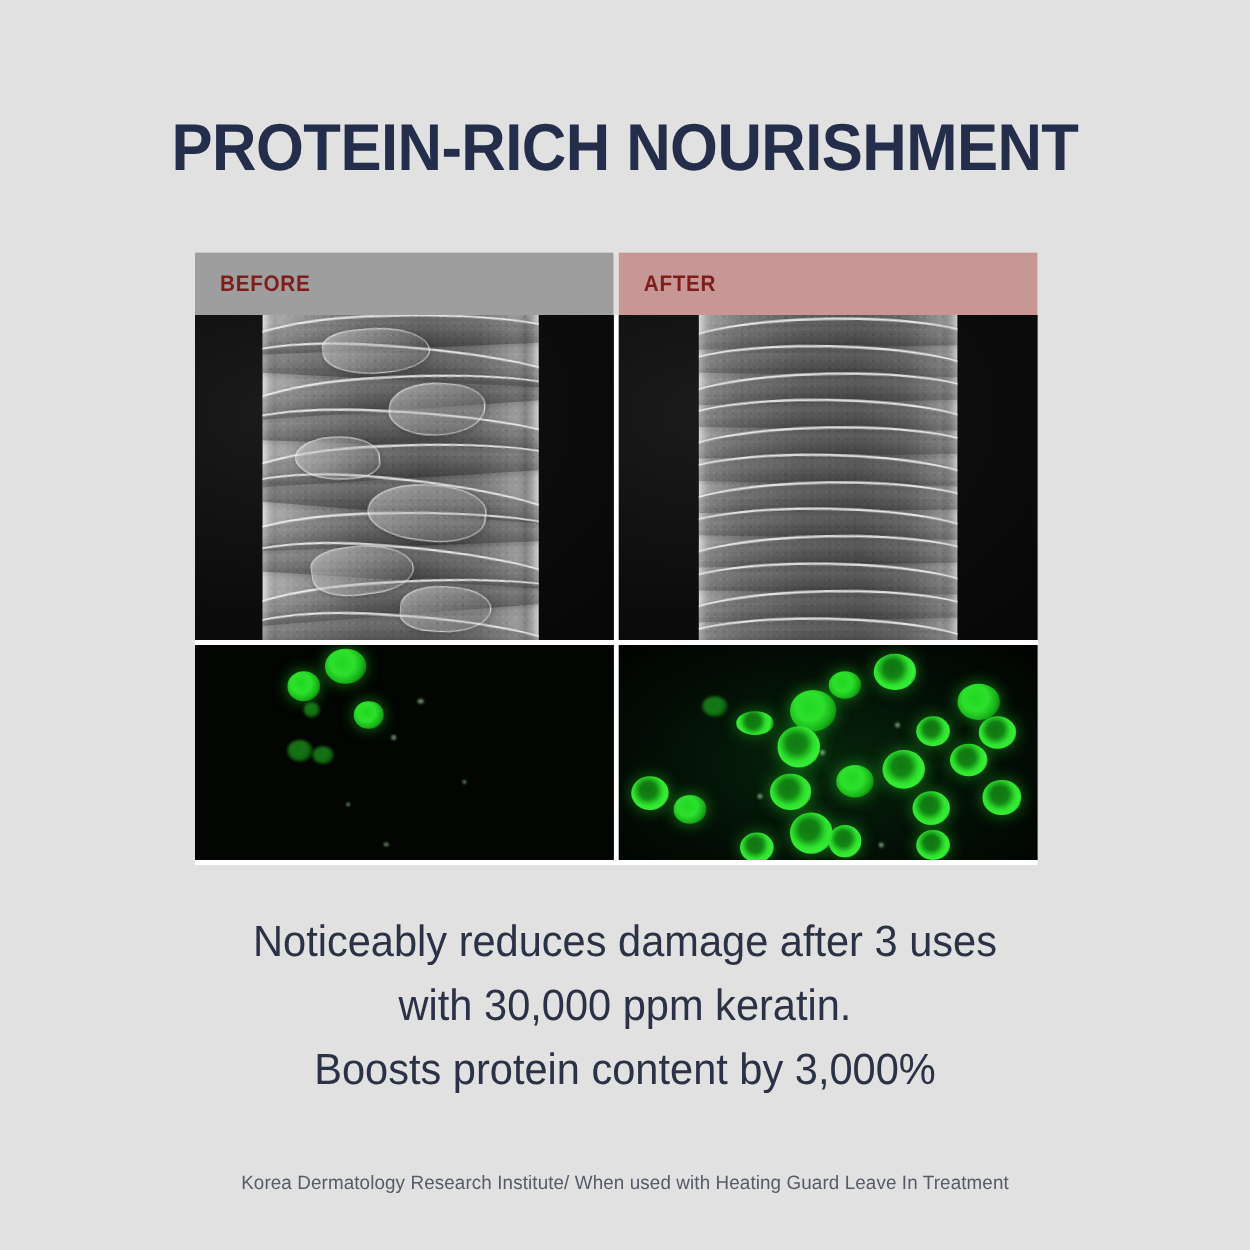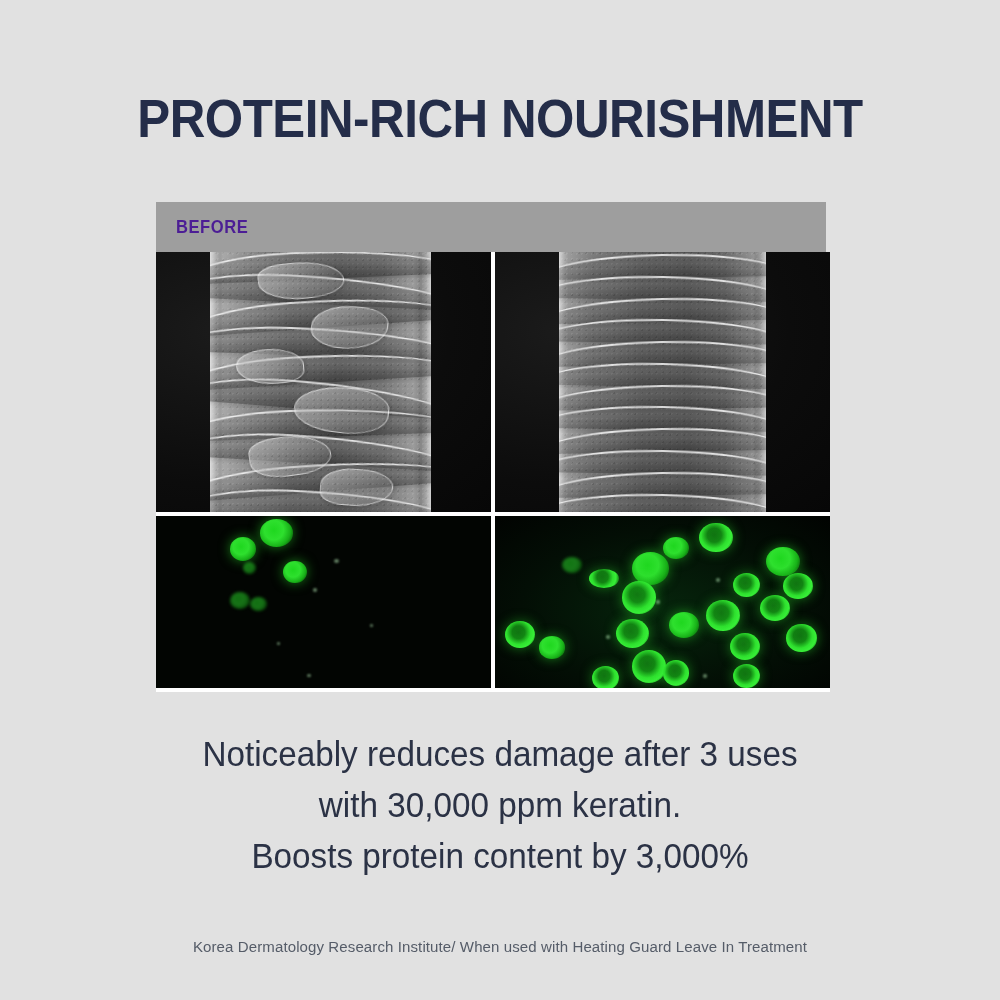--- a/index.html
+++ b/index.html
@@ -49,21 +49,21 @@
     display: flex;
     height: 50px;
     flex: 0 0 50px;
   }
   .label-cell {
     flex: 1 1 0;
     display: flex;
     align-items: center;
     padding-left: 20px;
     box-sizing: border-box;
-    color: #4c1d95;
+    color: #7f1d1d;
     font-weight: bold;
     font-size: 18px;
     letter-spacing: 0.6px;
     transform-origin: left center;
   }
   .label-text { transform: scaleX(0.92); transform-origin: left center; display:block; }
   .label-before { background: #9e9e9e; }
   .label-after  { background: #c79795; }
   .label-gap { flex: 0 0 4px; background: #e1e1e1; }
 
@@ -229,20 +229,23 @@
 
 <div id="page-title">PROTEIN-RICH NOURISHMENT</div>
 
 <div id="comparison-figure">
 
   <div class="label-row">
     <div class="label-cell label-before">
       <span class="label-text">BEFORE</span>
     </div>
     <div class="label-gap"></div>
+    <div class="label-cell label-after">
+      <span class="label-text">AFTER</span>
+    </div>
   </div>
 
   <div class="sem-row">
 
     <div class="panel">
       <div class="sem-bg"></div>
       <div class="fibre fibre-before">
         <div class="edge-hi"></div>
         <div class="edge-hi right"></div>
         <div class="scales">

